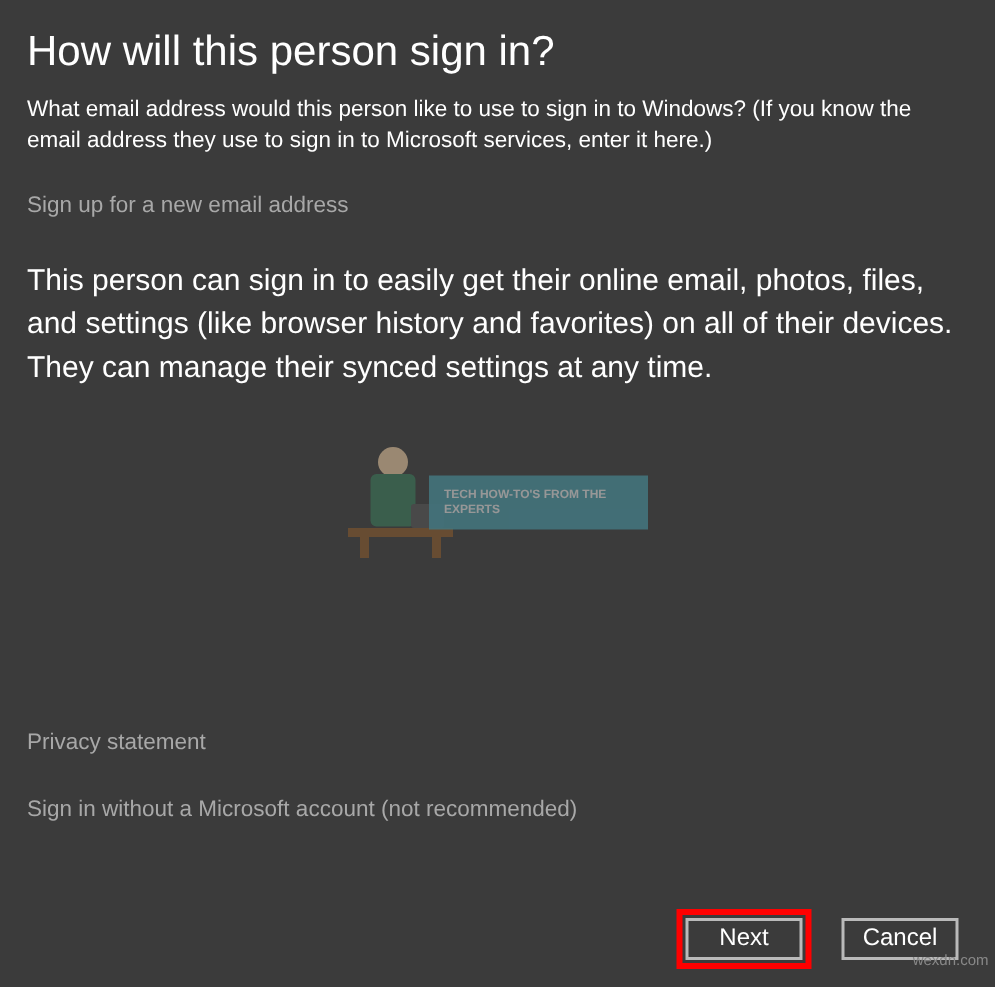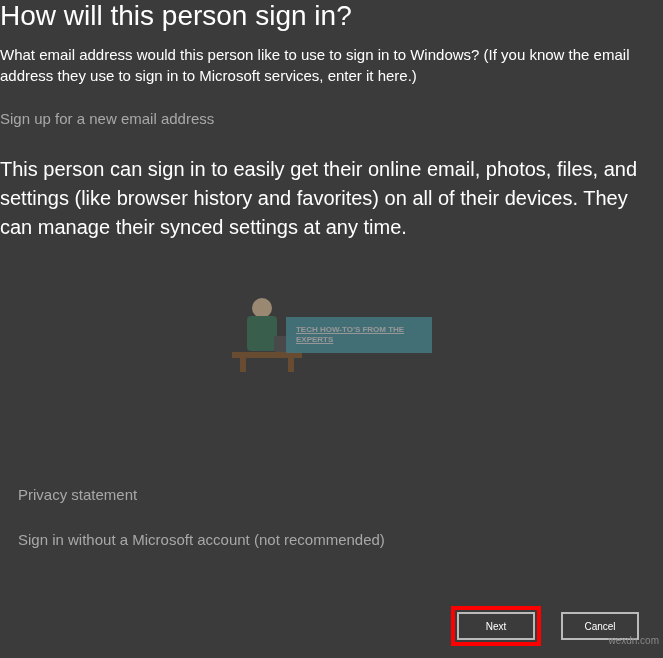--- a/index.html
+++ b/index.html
@@ -12,20 +12,21 @@
       width: 663px;
       height: 658px;
       background-color: #3b3b3b;
       font-family: 'Segoe UI', Tahoma, sans-serif;
       color: #ffffff;
       position: relative;
       overflow: hidden;
     }
     
     .content {
+      padding: 18px;
     }
     
     .title {
       font-size: 28px;
       font-weight: 300;
       margin-bottom: 12px;
       color: #ffffff;
     }
     
     .subtitle {
@@ -140,21 +141,20 @@
     
     .watermark-banner {
       background: #4aa8b8;
       color: #fff;
       font-size: 8px;
       padding: 8px 10px;
       line-height: 1.2;
       font-weight: bold;
       margin-left: -5px;
       opacity: 0.85;
-      text-decoration: underline;
     }
     
     .bottom-links {
       position: absolute;
       bottom: 110px;
       left: 18px;
     }
     
     .privacy-link {
       font-size: 15px;
@@ -185,21 +185,21 @@
     .btn-wrapper.nohighlight {
       border: 4px solid transparent;
     }
     
     .btn {
       width: 78px;
       height: 28px;
       background-color: #3b3b3b;
       border: 2px solid #bababa;
       color: #ffffff;
-      font-size: 10px;
+      font-size: 16px;
       font-family: 'Segoe UI', Tahoma, sans-serif;
       cursor: pointer;
     }
     
     .source-label {
       position: absolute;
       bottom: 12px;
       right: 4px;
       font-size: 10px;
       color: #888;

